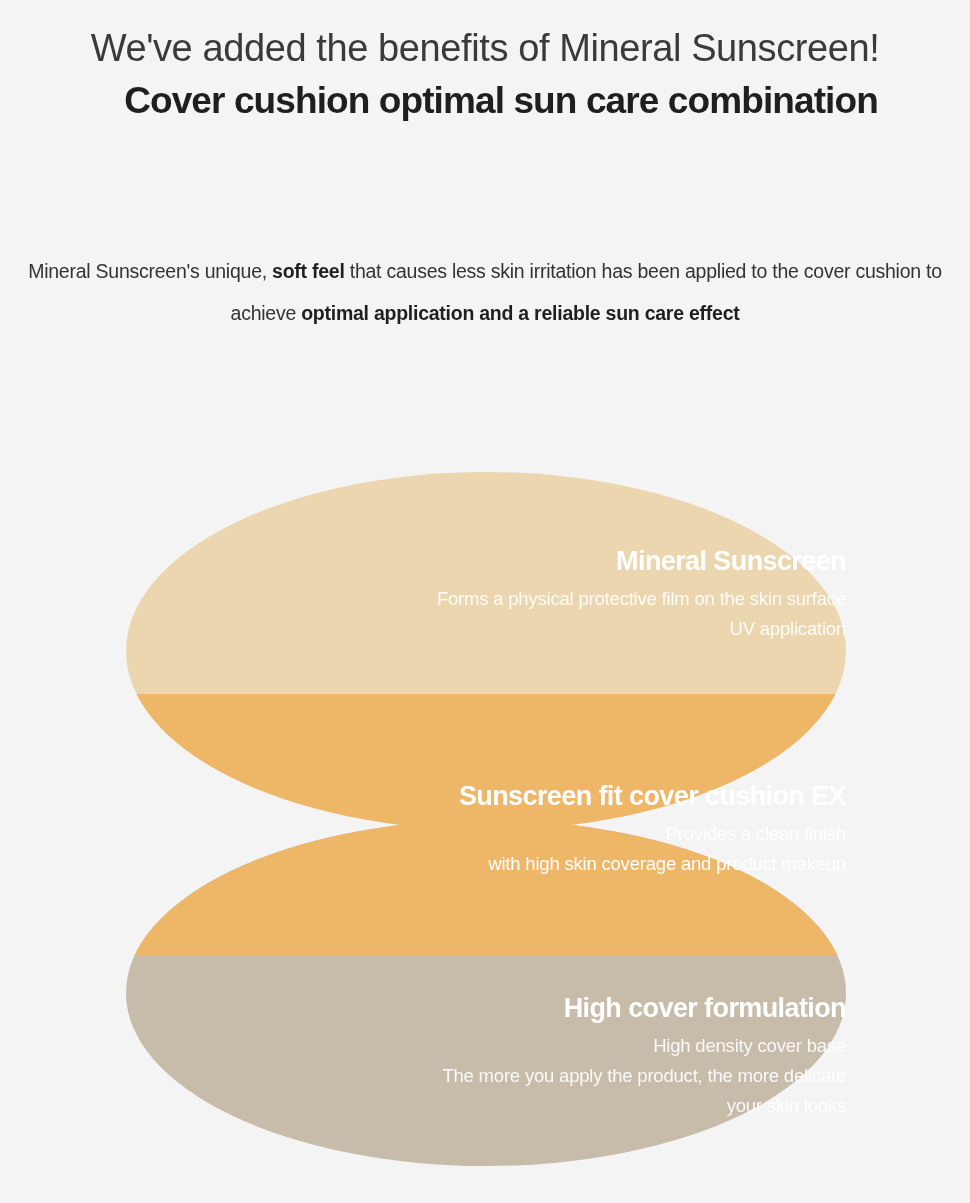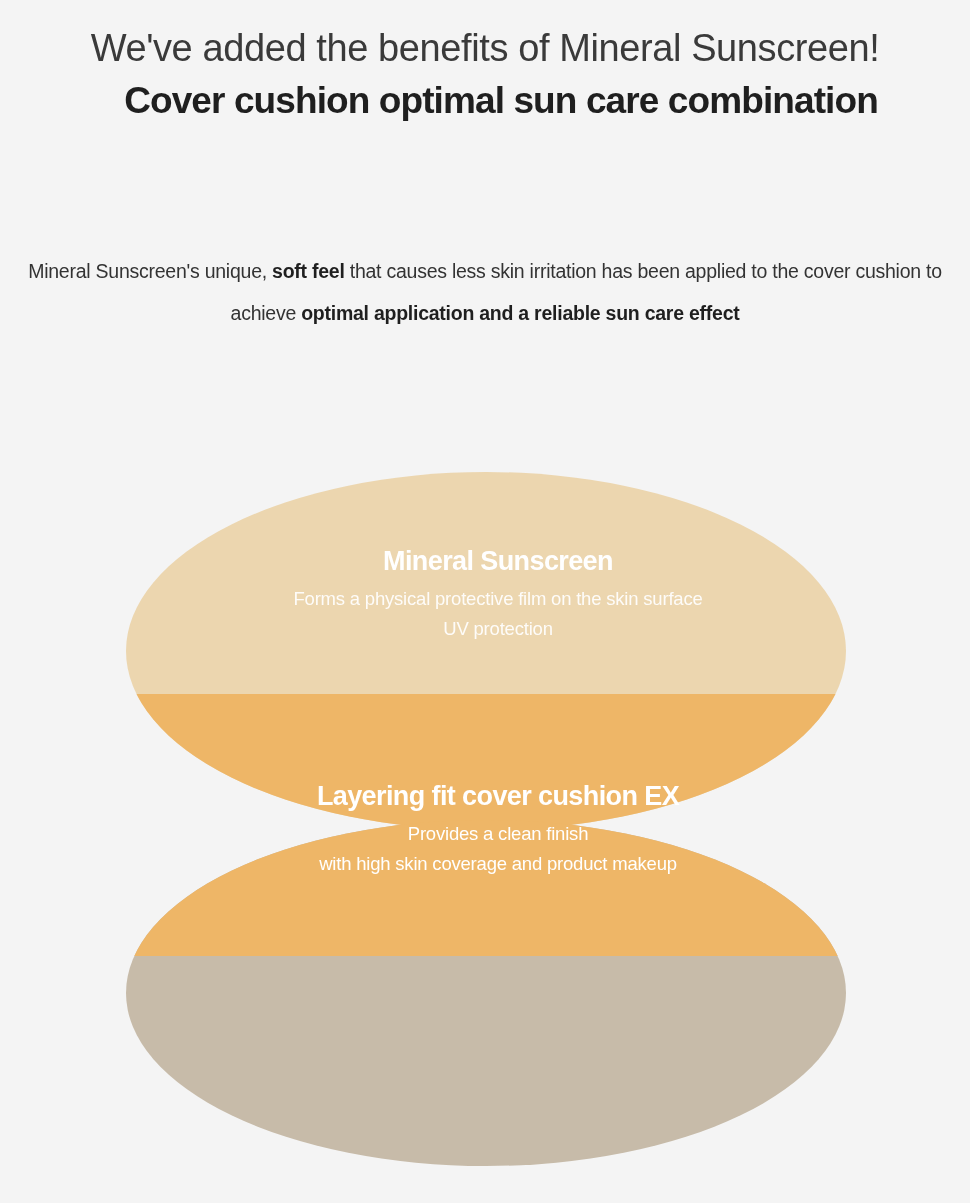--- a/index.html
+++ b/index.html
@@ -120,23 +120,23 @@
   
   .lens-lower {
     top: 0;
     height: 346px;
     clip-path: inset(0 0 calc(346px - 136px) 0);
   }
 
   
   .venn-text {
     position: absolute;
-    left: 12px;
-    width: 720px;
-    text-align: center;
+    left: 0;
+    width: 720px;
+    text-align: right;
     color: #ffffff;
     z-index: 5;
   }
   .venn-title {
     font-size: 27px;
     font-weight: 700;
     letter-spacing: -0.6px;
     line-height: 34px;
     margin: 0 0 6px 0;
     color: #ffffff;
@@ -177,25 +177,31 @@
     <div class="venn-ellipse ellipse-bottom" style="background: rgb(199, 187, 169);"></div>
 
     <div class="overlap-lens">
       <div class="lens-half lens-upper" style="background: rgb(238, 182, 103);"></div>
       <div class="lens-half lens-lower" style="background: rgb(238, 182, 103);"></div>
     </div>
 
     <div class="venn-text text-top">
       <div class="venn-title">Mineral Sunscreen</div>
       <div class="venn-desc">Forms a physical protective film on the skin surface
-UV protection</div>
+UV application</div>
     </div>
 
     <div class="venn-text text-middle text-mid">
-      <div class="venn-title">Layering fit cover cushion EX</div>
+      <div class="venn-title">Sunscreen fit cover cushion EX</div>
       <div class="venn-desc">Provides a clean finish
 with high skin coverage and product makeup</div>
     </div>
 
+    <div class="venn-text text-bottom">
+      <div class="venn-title">High cover formulation</div>
+      <div class="venn-desc">High density cover base
+The more you apply the product, the more delicate
+your skin looks</div>
+    </div>
 
   </div>
 
 </div>
 
 </body></html>

